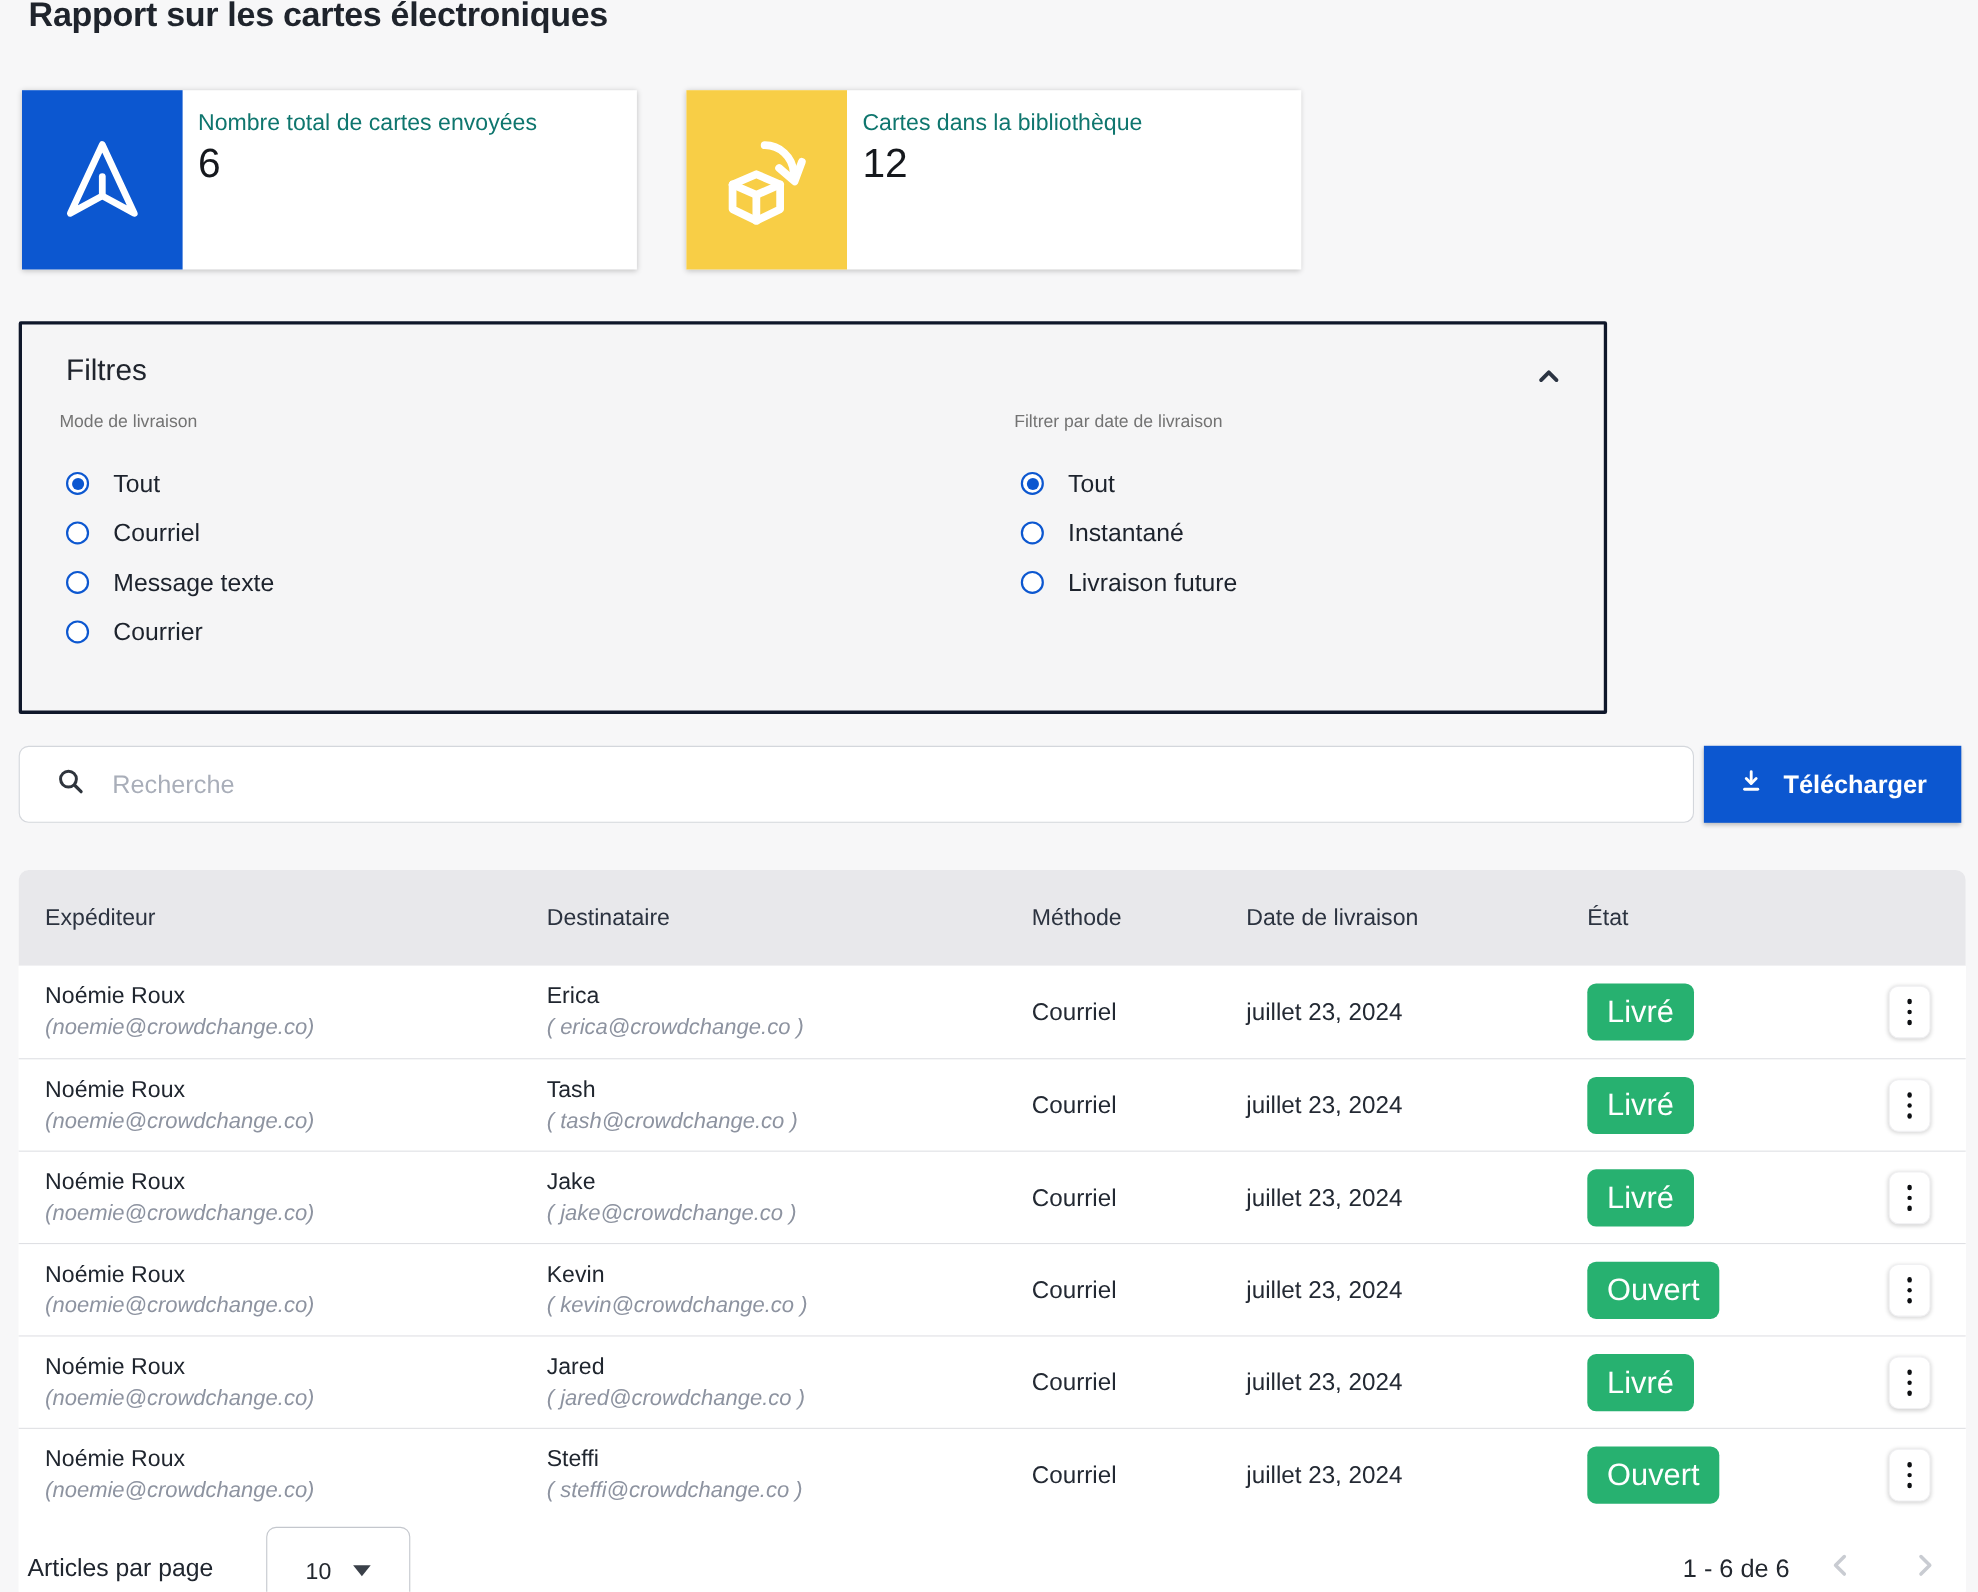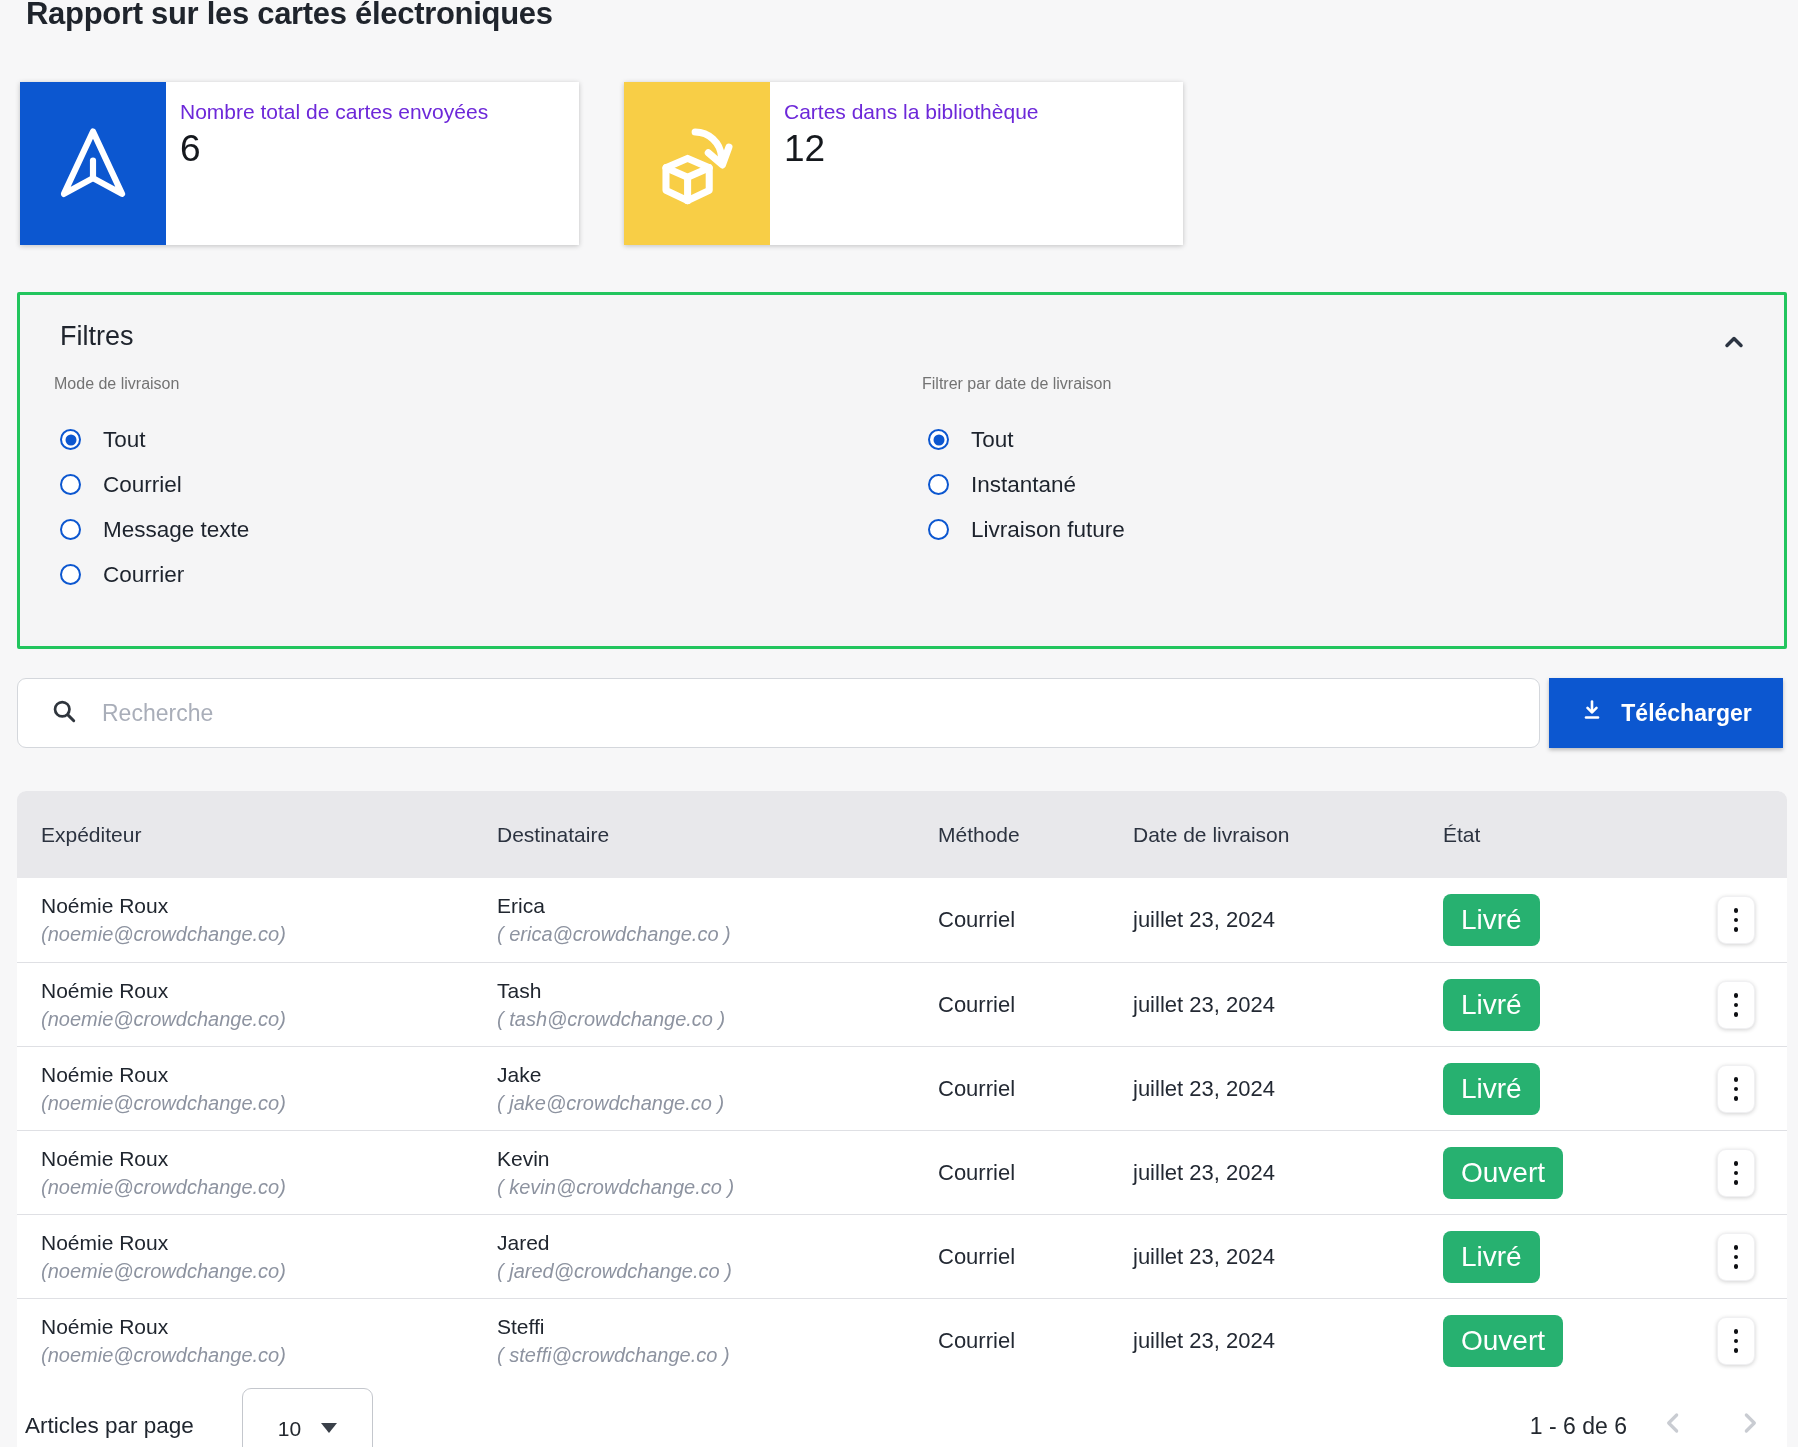--- a/index.html
+++ b/index.html
@@ -25,27 +25,27 @@
   }
   .stat-card.c0{ left:20px; }
   .stat-card.c1{ left:624px; }
   .stat-icon{
     width:146px; height:100%; flex:0 0 146px;
     display:flex; align-items:center; justify-content:center;
   }
   .stat-icon.blue{ background:#0c57d0; }
   .stat-icon.yellow{ background:#f8ce46; }
   .stat-text{ padding:18px 0 0 14px; }
-  .stat-label{ font-size:21px; color:#6d28d9; }
+  .stat-label{ font-size:21px; color:#0f766e; }
   .stat-value{ font-size:37px; color:#15181d; margin-top:4px; font-weight:500; }
 
   
   .filters{
-    position:absolute; left:17px; top:292px; width:1770px; height:357px;
-    background:#f5f5f6; border:3px solid #22c55e; border-radius:2px;
+    position:absolute; left:17px; top:292px; width:1444px; height:357px;
+    background:#f5f5f6; border:3px solid #0f172a; border-radius:2px;
   }
   .filters-title{
     position:absolute; left:40px; top:26px; font-size:27px; color:#20252e;
   }
   .collapse-btn{
     position:absolute; right:30px; top:28px; width:40px; height:40px;
     background:transparent; border:none; cursor:pointer;
     display:flex; align-items:center; justify-content:center;
   }
   .filter-group{ position:absolute; top:80px; }

